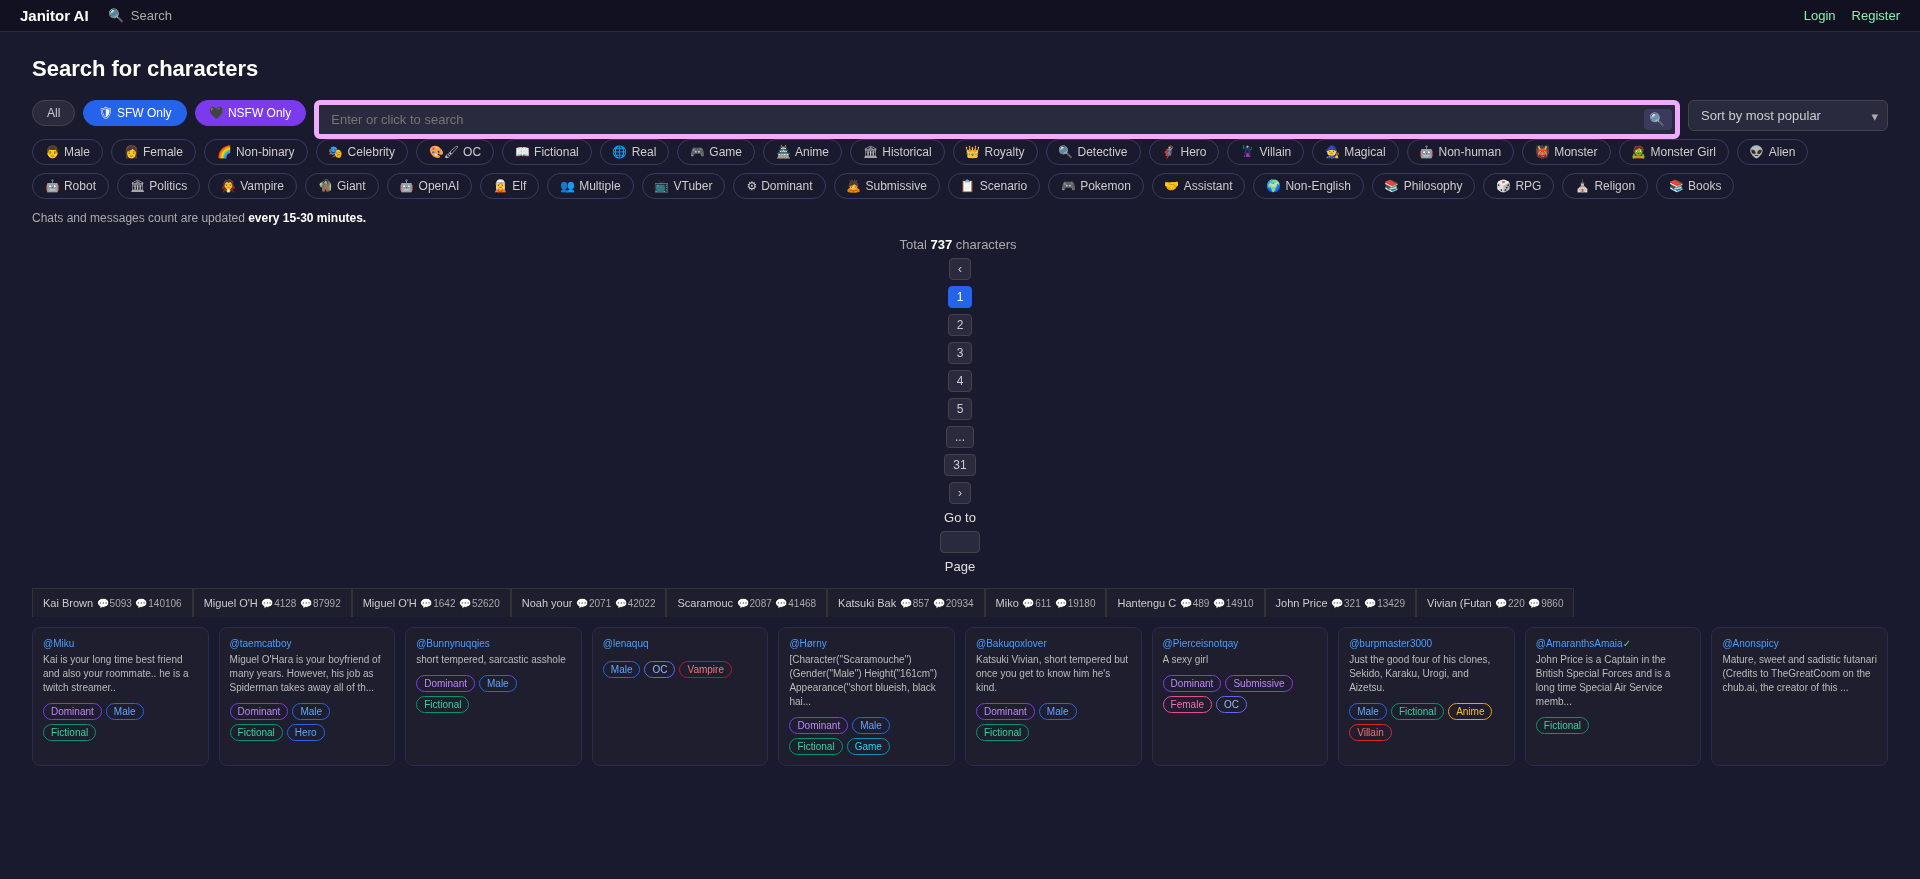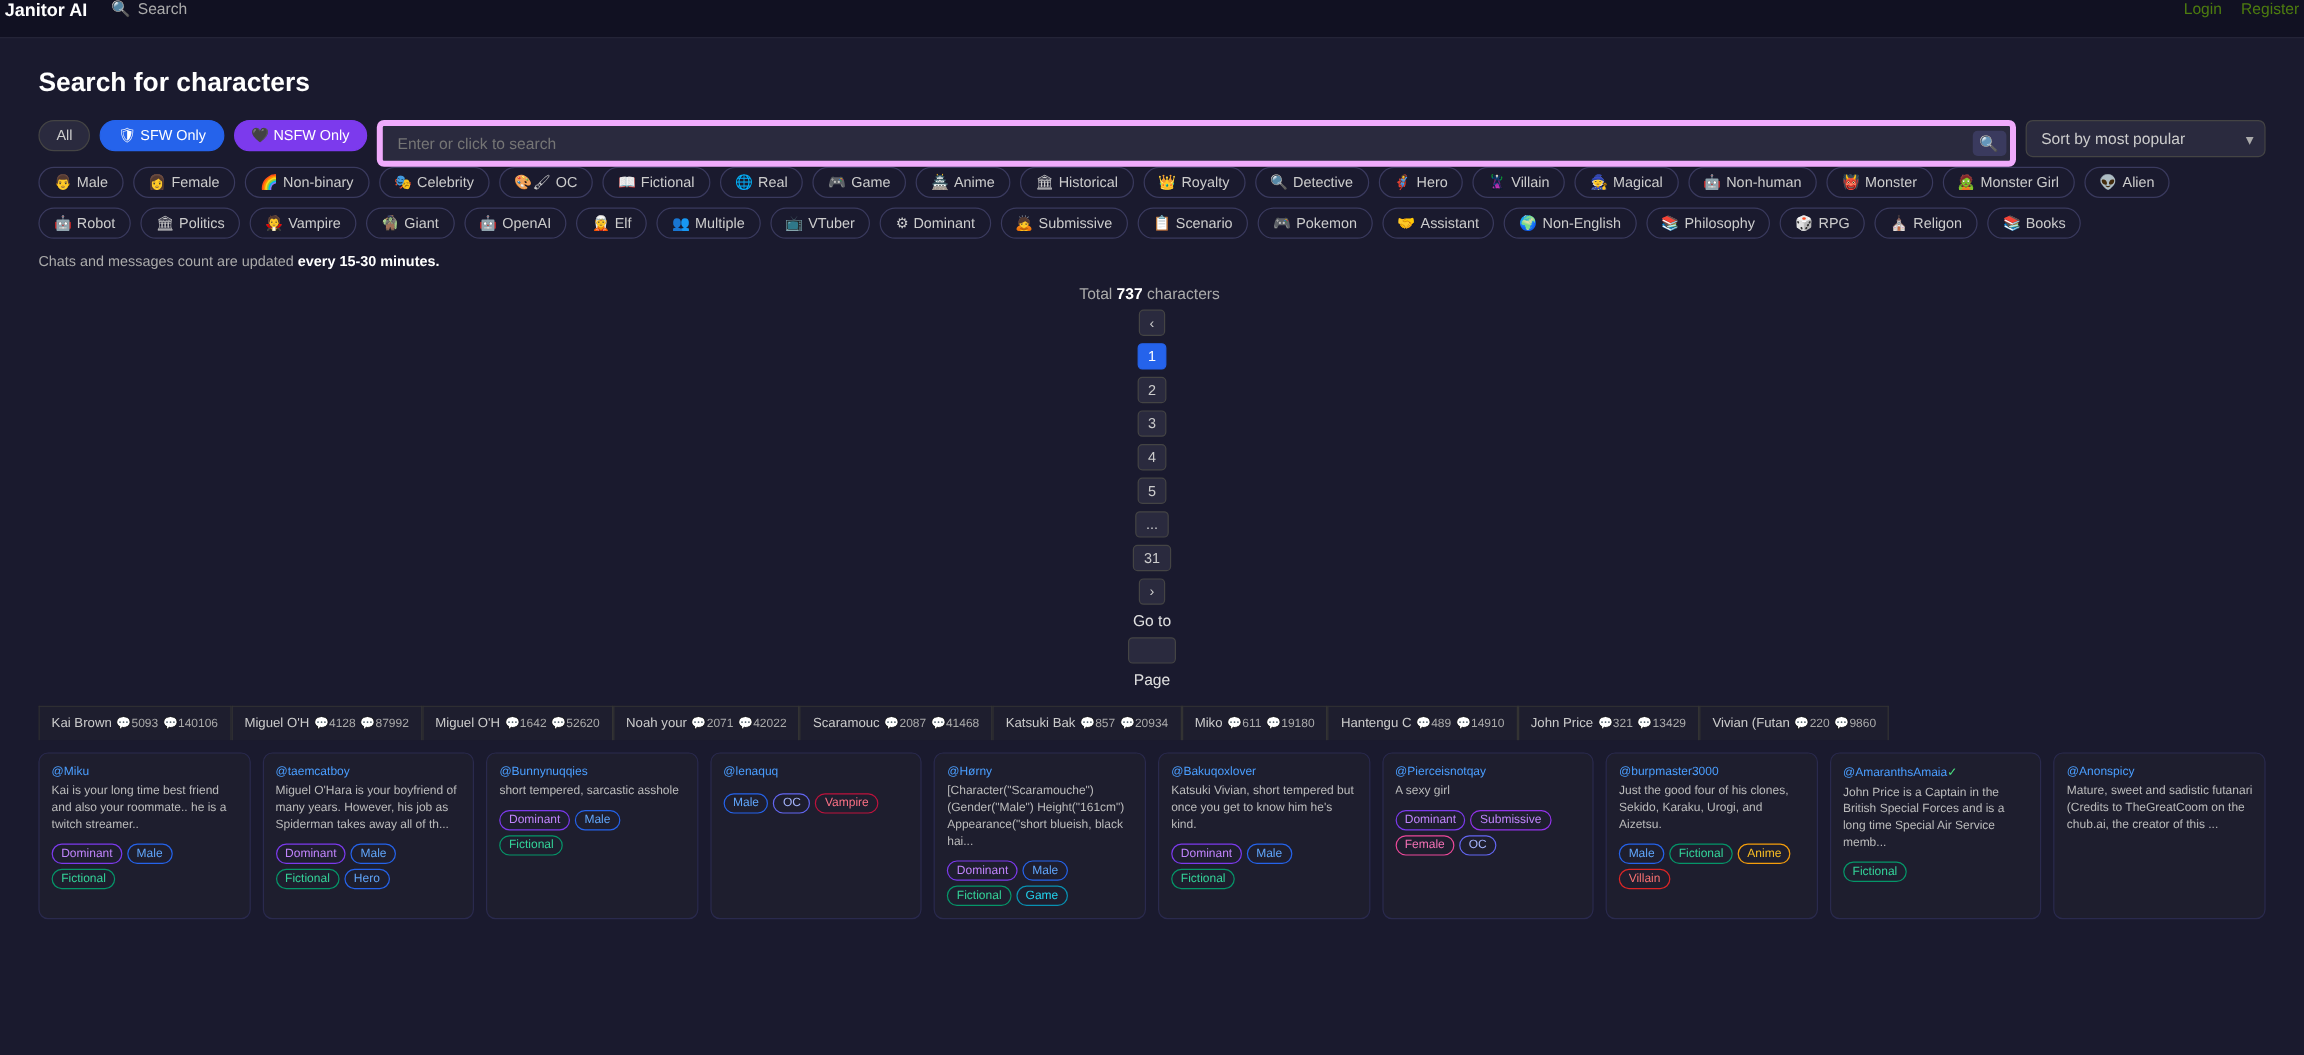--- a/index.html
+++ b/index.html
@@ -7,22 +7,22 @@
       background: #1a1a2e;
       color: #e0e0e0;
       font-family: -apple-system, BlinkMacSystemFont, 'Segoe UI', sans-serif;
       font-size: 13px;
       min-height: 879px;
     }
     
     nav {
       background: #111122;
       display: flex;
-      align-items: flex-start;
-      padding: 0 4px;
+      align-items: center;
+      padding: 0 20px;
       height: 32px;
       border-bottom: 1px solid #2a2a3e;
     }
     .nav-logo {
       font-weight: 700;
       font-size: 15px;
       color: #fff;
       margin-right: 20px;
       white-space: nowrap;
     }
@@ -33,21 +33,21 @@
       cursor: pointer;
       gap: 6px;
       font-size: 13px;
     }
     .nav-right {
       margin-left: auto;
       display: flex;
       gap: 16px;
     }
     .nav-link {
-      color: #4d7c0f;
+      color: #86efac;
       text-decoration: none;
       font-size: 13px;
       cursor: pointer;
     }
     
     .main {
       padding: 24px 32px;
     }
     .page-title {
       font-size: 22px;

